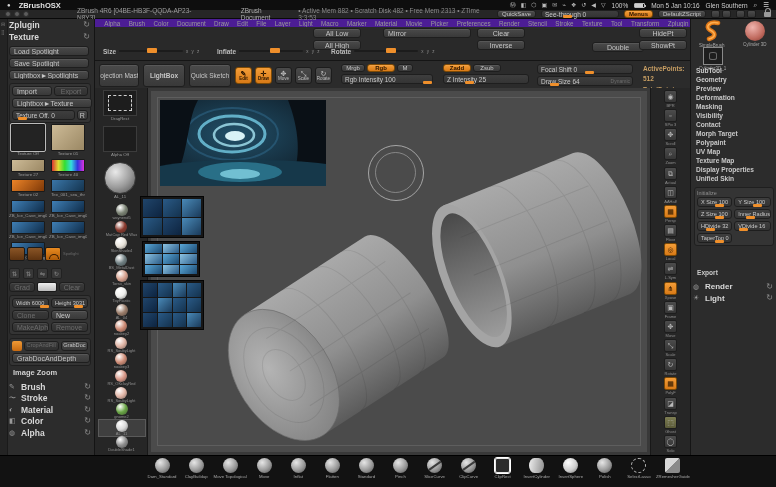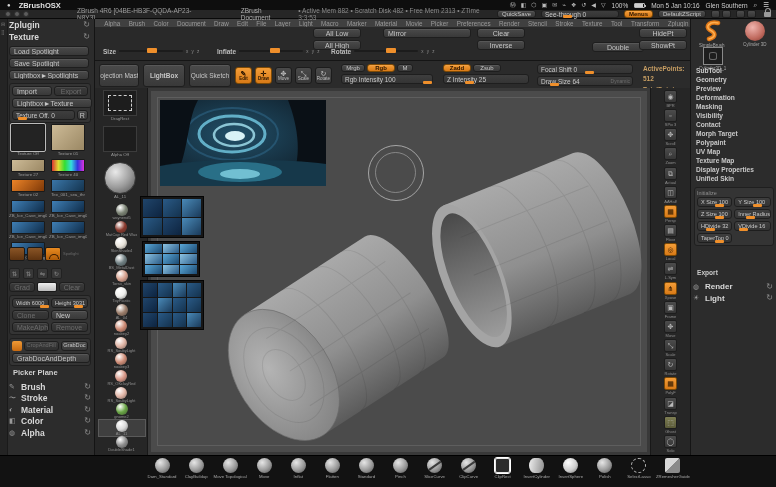--- a/index.html
+++ b/index.html
@@ -1,17 +1,17 @@
 <!DOCTYPE html>
 <html><head>
 <meta charset="utf-8">
 <style>
 *{margin:0;padding:0;box-sizing:border-box}
 html,body{width:776px;height:487px;overflow:hidden;background:#161616;font-family:"Liberation Sans",sans-serif}
-#stage{position:relative;width:776px;height:487px;background:#404040;overflow:hidden}
+#stage{position:relative;width:776px;height:487px;background:#4c1d95;overflow:hidden}
 .abs{position:absolute}
 i{font-style:normal}
 
 .btn{display:flex;align-items:center;justify-content:center;background:linear-gradient(#4a4a4a,#393939);border:1px solid #1e1e1e;border-radius:3px;color:#c6c6c6;font-size:7px;line-height:1;box-shadow:inset 0 1px 0 rgba(255,255,255,.08);white-space:nowrap;overflow:hidden}
 .btn.left{justify-content:flex-start;padding-left:4px}
 .btn.orange{background:linear-gradient(#f49d38,#d87a17);color:#2a1500;border-color:#7d4a06;font-weight:bold}
 .btn.dim{color:#6d6d6d;background:linear-gradient(#3a3a3a,#313131)}
 .sl{position:relative;background:linear-gradient(#3e3e3e,#343434);border:1px solid #1e1e1e;border-radius:3px;color:#c9c9c9;font-size:6.5px;display:flex;align-items:center;padding-left:3px;white-space:nowrap;overflow:visible}
 .sl .nub{position:absolute;bottom:-1px;left:var(--nub,50%);width:9px;height:3px;background:#ef8f2b;border-radius:1px}
 .hdr{font-weight:bold;color:#d8d8d8}
@@ -457,21 +457,21 @@
       </div>
     </div>
     <div class="lp lbox" style="top:319px;width:82px">
       <div class="lrow">
         <b style="width:10px;height:10px;background:linear-gradient(#f09a36,#c86a10);border-radius:2px"></b>
         <div class="btn dim" style="width:36px;height:10px;font-size:5.6px">CropAndFill</div>
         <div class="btn" style="width:28px;height:10px;font-size:5.6px">GrabDoc</div>
       </div>
       <div class="btn left" style="width:78px;height:10px">GrabDocAndDepth</div>
     </div>
-    <div class="lp" style="top:349px;font-size:7.5px;font-weight:bold;color:#d0d0d0;padding-left:4px">Picker Plane</div>
+    <div class="lp" style="top:349px;font-size:7.5px;font-weight:bold;color:#d0d0d0;padding-left:4px">Image Zoom</div>
     <div class="lp" style="top:362px">
 
     <div class="palrow">
           <span class="g">✎</span>
           <span class="t hdr">Brush</span>
           <span class="circ">↻</span>
         </div>
         <div class="palrow">
           <span class="g">〜</span>
           <span class="t hdr">Stroke</span>

